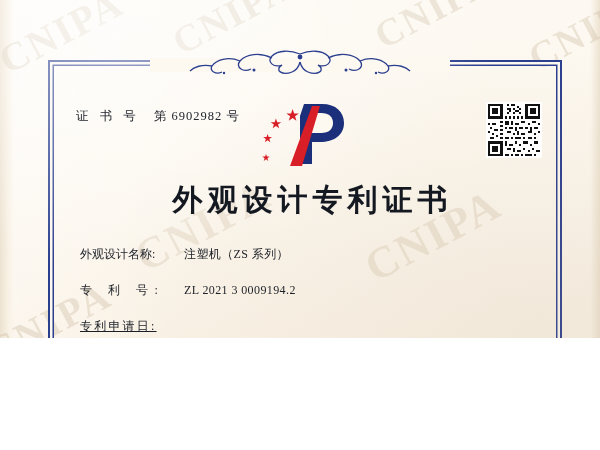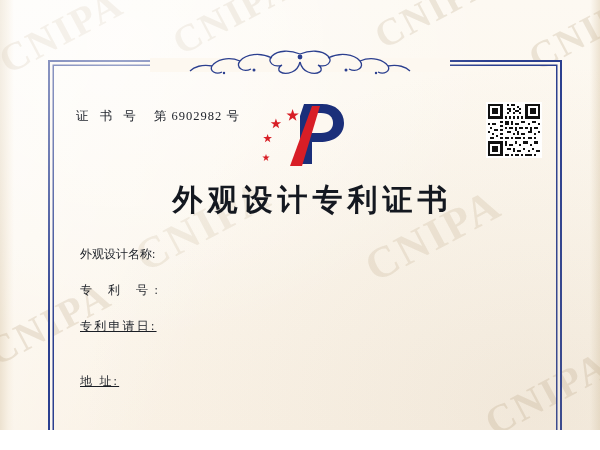--- a/index.html
+++ b/index.html
@@ -11,21 +11,21 @@
     width: 600px;
     height: 450px;
     overflow: hidden;
     font-family: "Liberation Sans", sans-serif;
   }
 
   
   .page {
     position: relative;
     width: 600px;
-    height: 430px;
+    height: 338px;
     background: #fdf8f0;
     background-image:
       linear-gradient(115deg, rgba(255,255,255,0.55) 0%, rgba(253,246,236,0.0) 45%),
       linear-gradient(180deg, #fdf9f2 0%, #fcf6ec 55%, #faf2e6 100%);
     overflow: hidden;
   }
   
   .page::after {
     content: "";
     position: absolute;
@@ -267,23 +267,25 @@
 
       <path d="M52 68 L40 68 L62 8 L70 8 Z" fill="#d81e26"></path>
       <path d="M62 8 L70 8 L66 20 L58 20 Z" fill="#1b2f7a" opacity="0.0"></path>
     </svg>
 
     <div class="title">外观设计专利证书</div>
 
     <div class="fields">
       <div class="field-row">
         <span class="field-label">外观设计名称:</span>
+        <span class="field-value">注塑机（ZS 系列）</span>
       </div>
       <div class="field-row">
         <span class="field-label spaced">专  利  号:</span>
+        <span class="field-value">ZL 2021 3 0009194.2</span>
       </div>
       <div class="field-row">
         <span class="field-label spaced2">专利申请日:</span>
       </div>
       <div class="field-row">
       </div>
       <div class="field-row">
         <span class="field-label spaced2">地      址:</span>
       </div>
     </div>

